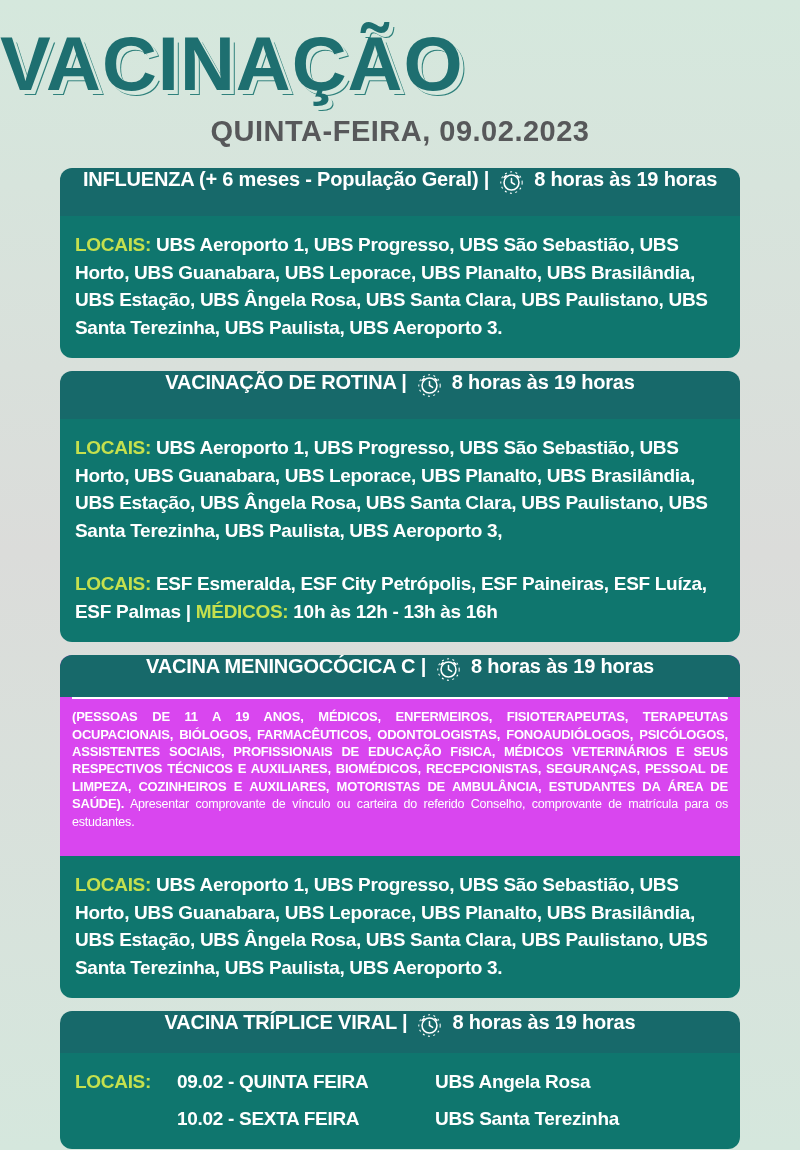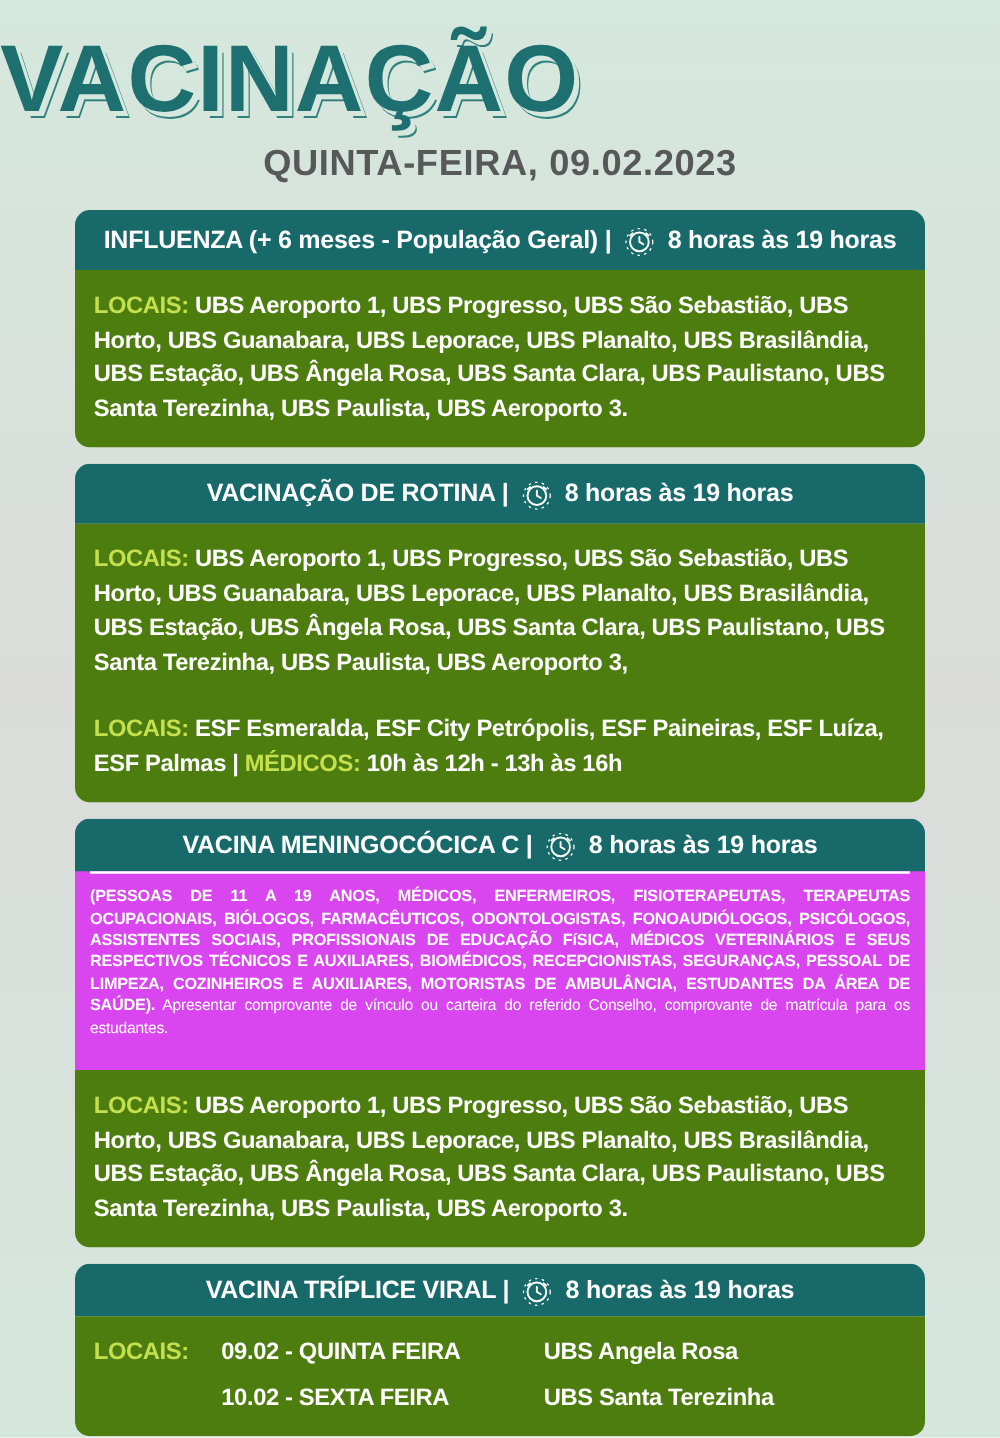--- a/index.html
+++ b/index.html
@@ -18,26 +18,26 @@
     text-shadow:4px 4px 0 #d6e8de, 5px 5px 0 #2f817c;
   }
   .page-subtitle {
     text-align:center; font-size:29px; font-weight:bold;
     color:#57585a; letter-spacing:.5px; margin:8px 0 20px;
   }
 
   .card { width:680px; margin:0 auto 13px; border-radius:12px; overflow:hidden; }
   .card-header {
     background:#17696a; color:#fff; min-height:48px;
-    display:flex; align-items:center; justify-content:center; gap:9px;
+    display:flex; justify-content:center; gap:9px;
     font-size:20px; font-weight:bold; letter-spacing:-.2px; padding:0 8px;
   }
   .card-header.slim { min-height:42px; }
   .card-body {
-    background:#4d7c0f; padding:15px 15px 17px; color:#fff;
+    background:#0f766e; padding:15px 15px 17px; color:#fff;
     font-weight:bold; font-size:19px; line-height:1.45; letter-spacing:-.3px;
   }
   .card-body p { margin:0; }
   .card-body p + p { margin-top:26px; }
   .accent { color:#c5e04e; }
 
   .dark-wrap { background:#d946ef; }
   .header-divider { border:none; border-bottom:2px solid #fff; margin:0 12px; }
   .audience {
     padding:9px 12px 26px; color:#fff; font-weight:bold;

